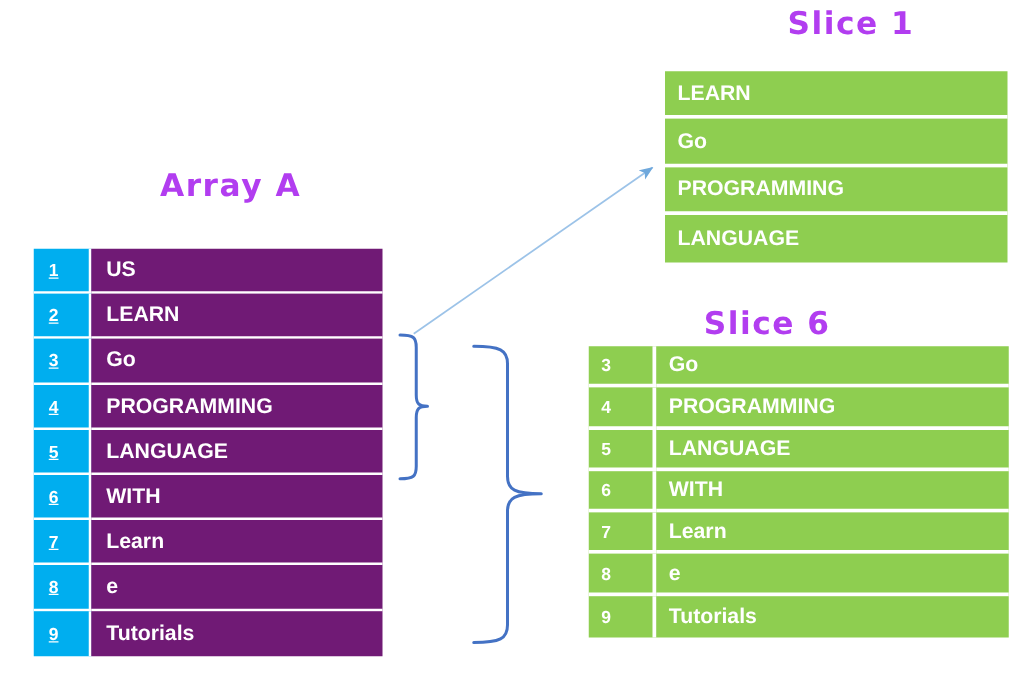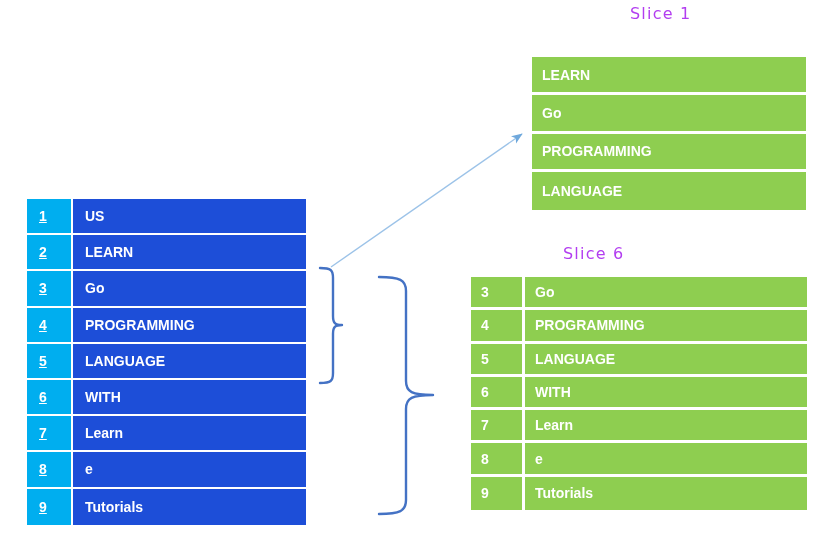--- a/index.html
+++ b/index.html
@@ -9,22 +9,22 @@
     font-family:"Liberation Sans",sans-serif;
     overflow:hidden;
     position:relative;
   }
   #stage{position:absolute;left:0;top:0;width:829px;height:553px;}
 
   
   .title{
     position:absolute;
     font-family:"DejaVu Sans",sans-serif;
-    font-weight:normal;
-    font-size:16px;
+    font-weight:bold;
+    font-size:25px;
     letter-spacing:1.2px;
     color:#b23df0;
     white-space:nowrap;
     -webkit-font-smoothing:antialiased;
   }
   #title-array-a{left:128px;top:134px;}
   #title-slice-1{left:630px;top:4px;}
   #title-slice-2{left:563px;top:244px;}
 
   
@@ -34,36 +34,36 @@
     box-sizing:border-box;
     display:flex;align-items:center;
     color:#ffffff;font-weight:bold;
     font-size:14px;
   }
   .cell-val{
     box-sizing:border-box;
     flex:1;
     display:flex;align-items:center;
     color:#ffffff;font-weight:bold;
-    font-size:14px;
+    font-size:17px;
   }
 
   
   #array-a{left:27px;top:199px;width:279px;}
   #array-a .row{height:36.2px;}
   #array-a .cell-idx{
     width:46px;
     background:#00aeef;
     border-bottom:2px solid #ffffff;
     border-right:2px solid #ffffff;
     padding-left:12px;
   }
   #array-a .cell-idx span{text-decoration:underline;}
   #array-a .cell-val{
-    background:#1d4ed8;
+    background:#701a75;
     border-bottom:2px solid #ffffff;
     padding-left:12px;
   }
   #array-a .row:last-child .cell-idx,
   #array-a .row:last-child .cell-val{border-bottom:none;}
 
   
   #slice-1{left:532px;top:57px;width:274px;}
   #slice-1 .row{height:38.3px;}
   #slice-1 .cell-val{
@@ -95,20 +95,21 @@
   #connectors{
     position:absolute;left:0;top:0;width:829px;height:553px;
     pointer-events:none;
   }
 </style>
 </head>
 <body>
 
 <div id="stage">
 
+  <div class="title" id="title-array-a">Array A</div>
 
   <div class="title" id="title-slice-1">Slice 1</div>
 
   <div class="title" id="title-slice-2">Slice 6</div>
 
   <div class="tbl" id="array-a">
     <div class="row">
       <div class="cell-idx">
           <span>1</span>
         </div>

